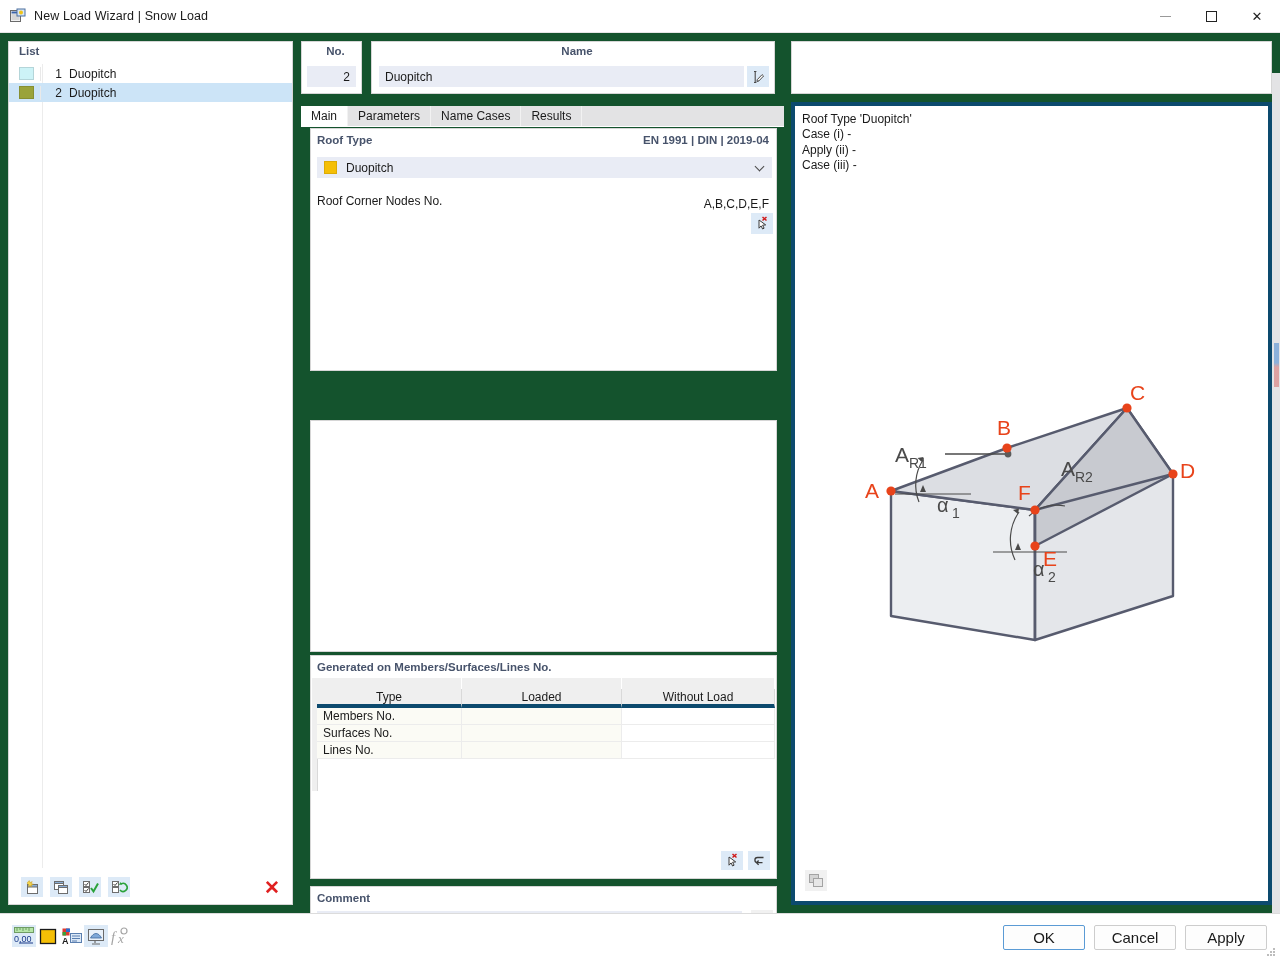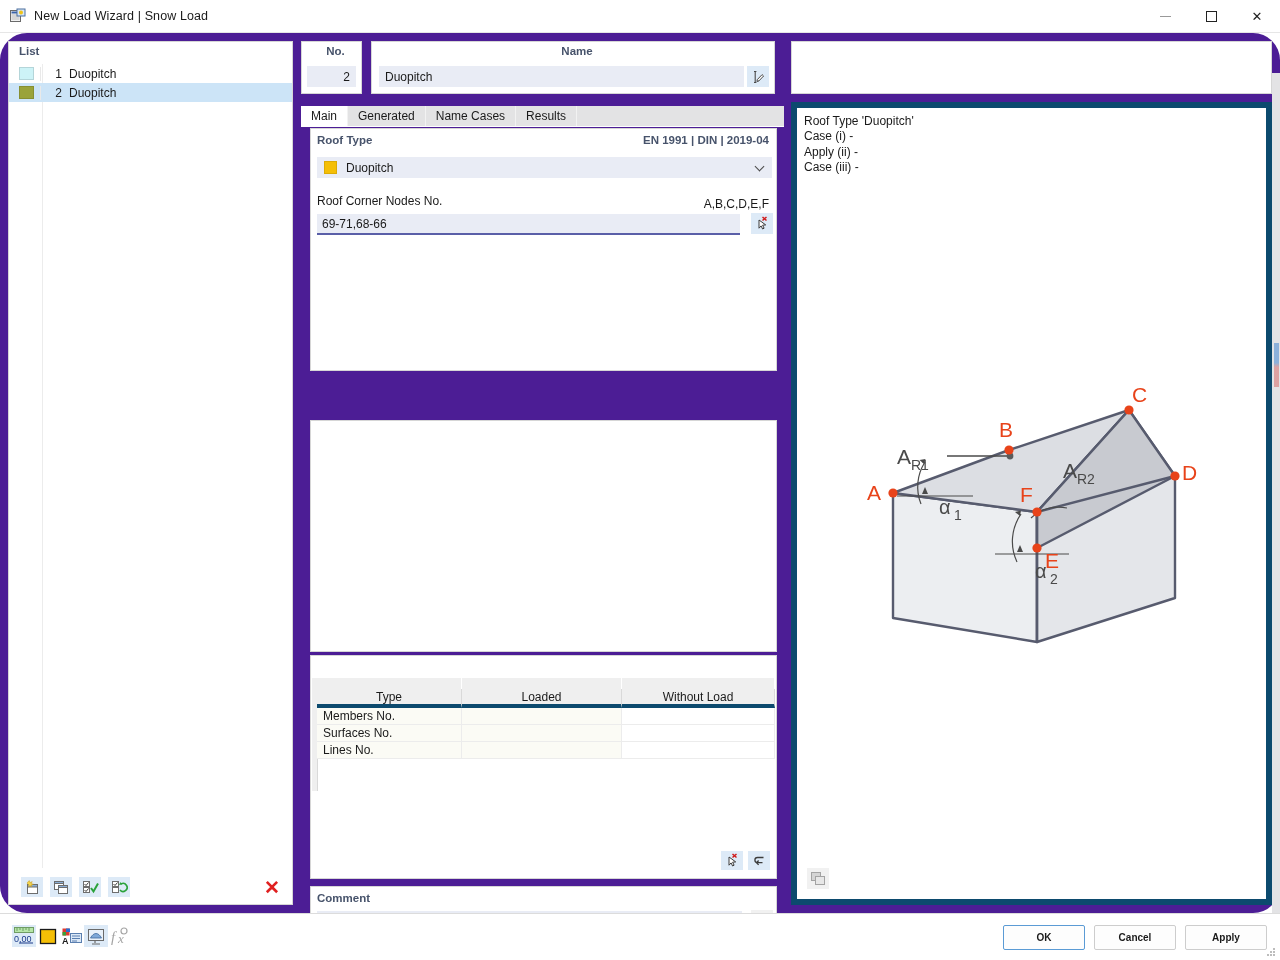--- a/index.html
+++ b/index.html
@@ -33,22 +33,21 @@
   .win-btn {
     width: 46px; height: 33px; display: flex; align-items: center; justify-content: center;
     font-size: 13px; color: #222;
   }
   .win-btn.min span { display:block; width: 11px; height: 1px; background: #999; }
   .win-btn.max span { display:block; width: 11px; height: 11px; border: 1.4px solid #222; }
 
   
   .bodyarea {
     position: absolute; left: 0; top: 33px; width: 1280px; height: 880px;
-    background: #4c1d95;
-    border-radius: 27px;
+    background: #14532d;
   }
 
   
   .list-panel {
     position: absolute; left: 8px; top: 8px; width: 285px; height: 864px;
     background: #ffffff; border: 1px solid #d6d6d6;
   }
   .list-header {
     height: 20px; padding: 3px 0 0 10px;
     font-weight: bold; font-size: 11.5px; color: #47536b;
@@ -222,21 +221,21 @@
     background: #f1f1f1; display: flex; align-items: center; justify-content: center;
   }
 
   
   .right-info {
     position: absolute; left: 791px; top: 8px; width: 481px; height: 53px;
     background: #ffffff; border: 1px solid #d6d6d6;
   }
   .right-main {
     position: absolute; left: 791px; top: 69px; width: 481px; height: 803px;
-    background: #ffffff; border: 6px solid #0c4a6e;
+    background: #ffffff; border: 4px solid #0c4a6e;
   }
   .rt-lines {
     position: absolute; left: 7px; top: 6px; font-size: 12px; line-height: 15.4px;
     color: #1a1a1a;
   }
   .rt-btn {
     position: absolute; left: 10px; bottom: 10px; width: 22px; height: 21px;
     background: #f1f1f1; display: flex; align-items: center; justify-content: center;
   }
   .diagram { position: absolute; left: 0; top: 280px; width: 481px; height: 300px; }
@@ -258,22 +257,22 @@
   }
   .bb-tools { position: absolute; left: 12px; top: 11px; display: flex; align-items: flex-end; }
   .bb-btn {
     width: 24px; height: 22px; display: flex; align-items: center; justify-content: center;
     background: transparent;
   }
   .bb-btn.hl { background: #ddeaf7; }
   .dlg-buttons { position: absolute; right: 13px; top: 11px; display: flex; gap: 9px; }
   .dlg-btn {
     width: 82px; height: 25px; border: 1px solid #cdcdcd; background: #fdfdfd;
-    font-size: 10px; display: flex; align-items: center; justify-content: center;
-    color: #1a1a1a; border-radius: 2px; font-weight: bold;
+    font-size: 15px; display: flex; align-items: center; justify-content: center;
+    color: #1a1a1a; border-radius: 2px;
   }
   .dlg-btn.primary { border: 1.5px solid #5b9bd5; }
   .resize-grip { position: absolute; right: 3px; bottom: 2px; width: 10px; height: 10px; }
   .resize-grip i {
     position: absolute; width: 2px; height: 2px; background: #bdbdbd;
   }
 </style>
 </head>
 <body>
 
@@ -370,50 +369,48 @@
         <svg width="14" height="14" viewBox="0 0 14 14">
           <path d="M3 1.5 h2.4 M3 12.5 h2.4 M4.2 1.5 v11" stroke="#4a4a4a" fill="none" stroke-width="1.1"></path>
           <path d="M6.3 9.6 l4.8-5 1.5 1.4 -4.8 5 -1.9 .5z" fill="#fff" stroke="#4a4a4a" stroke-width="1"></path>
           <path d="M6.5 10 l1.1 1" stroke="#4a4a4a" stroke-width="1"></path>
         </svg>
       </div>
     </div>
 
     <div class="tabs">
       <div class="tab active">Main</div>
-      <div class="tab">Generated</div>
+      <div class="tab">Parameters</div>
       <div class="tab">Name Cases</div>
       <div class="tab">Results</div>
       <div class="tabs-filler"></div>
     </div>
 
     <div class="card roof-card">
       <div class="card-legend">Roof Type</div>
       <div class="card-legend-right">EN 1991 | DIN | 2019-04</div>
       <div class="combo">
         <span class="cswatch"></span>
         <span class="ctext">Duopitch</span>
         <span class="chev"></span>
       </div>
       <div class="sub-label">Roof Corner Nodes No.</div>
       <div class="sub-label-right">A,B,C,D,E,F</div>
-      <div class="nodes-input-wrap">
-        <input class="nodes-input" value="69-71,68-66" style="">
-      </div>
       <div class="pick-btn">
         <svg width="15" height="15" viewBox="0 0 15 15">
           <path d="M4 4 l0 8.2 2.1-2.3 1.5 3.1 1.5-.8 -1.5-3 3.1-.3z" fill="#fff" stroke="#3c3c3c" stroke-width="1"></path>
           <path d="M7.5 1 l4 3.5 M11.5 1 l-4 3.5" stroke="#d01a1a" stroke-width="1.5"></path>
         </svg>
       </div>
     </div>
 
     <div class="card blank-card"></div>
 
     <div class="card gen-card">
+      <div class="card-legend">Generated on Members/Surfaces/Lines No.</div>
       <div class="gutter"></div>
       <div class="grid">
         <div class="grid-topstrip">
           <div class="c1"></div>
           <div class="c2"></div>
           <div class="c3"></div>
         </div>
         <div class="grid-head">
           <div class="c1">Type</div>
           <div class="c2">Loaded</div>

